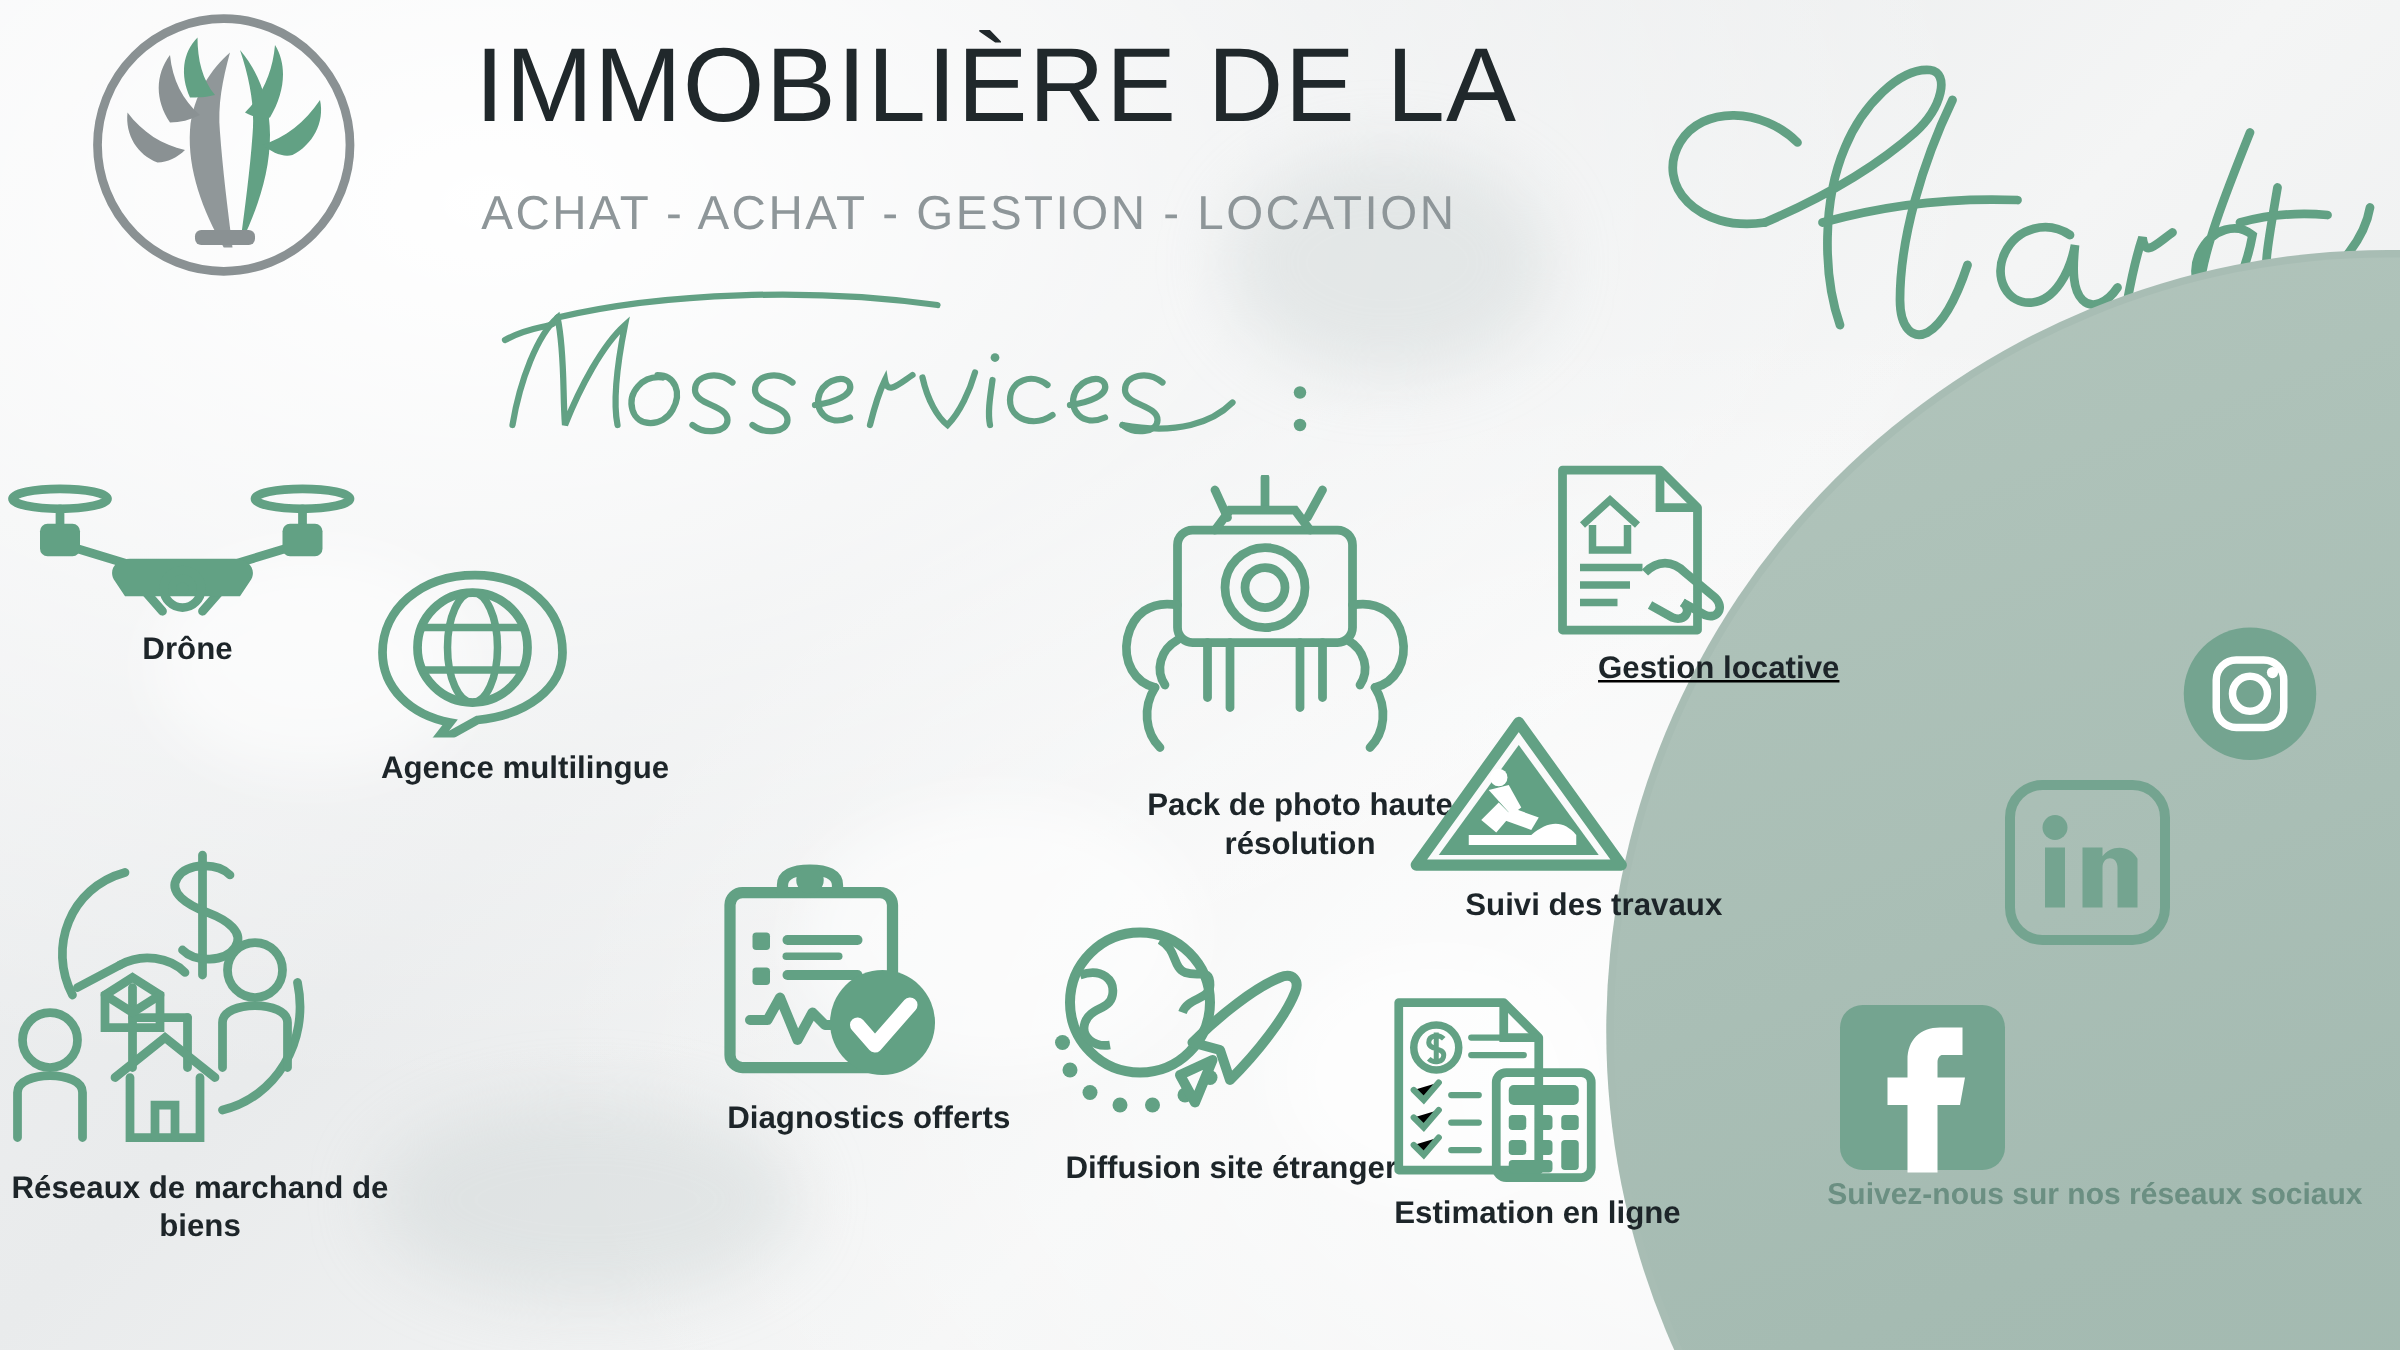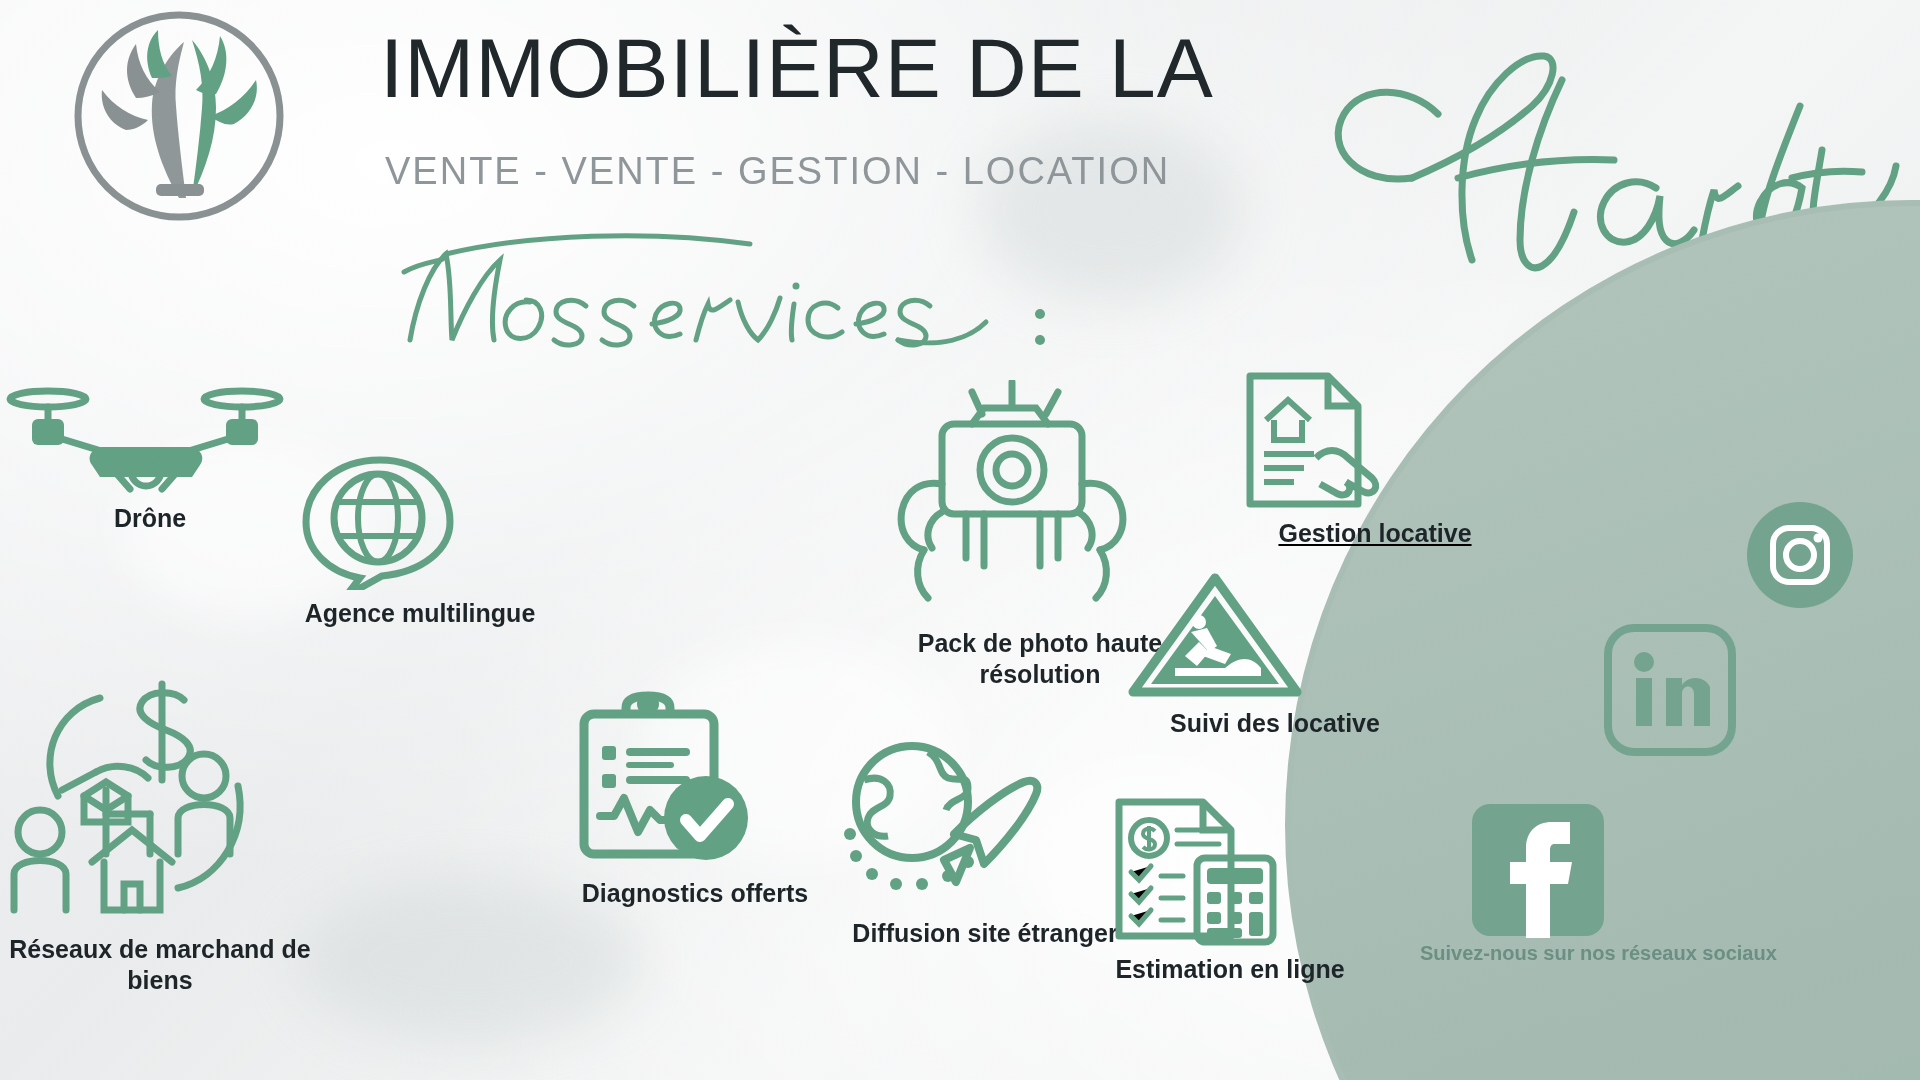--- a/index.html
+++ b/index.html
@@ -104,23 +104,23 @@
     background: linear-gradient(160deg, #b2c5bc 0%, #a5bbb2 55%, #9fb7ad 100%);
   }
   .social-icon {
     position: absolute;
   }
   #social-caption {
     position: absolute;
     left: 1420px;
     top: 940px;
     width: 470px;
-    text-align: left;
+    text-align: right;
     color: #6b8f82;
-    font-size: 20px;
+    font-size: 24px;
     font-weight: bold;
     line-height: 1.35;
   }
 
   
   .svc {
     position: absolute;
   }
   .svc .ico {
     display: block;
@@ -159,21 +159,21 @@
         <path d="M126 188 C 140 160 150 130 150 100 C 150 72 140 48 126 32 C 134 56 138 78 136 100 C 134 128 130 158 126 188 Z"></path>
         <path d="M150 86 C 162 66 164 44 154 28 C 152 50 144 68 130 82 C 138 86 144 88 150 86 Z"></path>
         <path d="M168 116 C 184 108 194 90 190 72 C 178 90 162 102 144 108 C 152 114 160 118 168 116 Z"></path>
         <path d="M86 70 C 78 52 80 34 92 22 C 92 40 96 56 106 68 C 98 70 92 70 86 70 Z"></path>
       </g>
       <rect x="90" y="176" width="48" height="12" rx="5" fill="#8a9193"></rect>
     </svg>
   </div>
 
   <div id="brand-main">IMMOBILIÈRE DE LA</div>
-  <div id="brand-sub">VENTE - VENTE - GESTION - LOCATION</div>
+  <div id="brand-sub">ACHAT - ACHAT - GESTION - LOCATION</div>
 
   <div id="brand-script">
     <svg viewBox="0 0 660 300" width="660" height="300">
       <g fill="none" stroke="#62a184" stroke-width="7" stroke-linecap="round">
 
         <path d="M210 250 C 196 210 196 150 214 108 C 228 74 258 44 282 46 C 298 48 292 76 270 96 C 236 126 192 150 150 168"></path>
         <path d="M300 70 C 276 120 258 180 258 230 C 258 252 268 262 280 256 C 294 248 304 226 312 202"></path>
         <path d="M196 168 C 246 154 300 148 352 150"></path>
 
         <path d="M394 178 C 376 166 352 172 342 192 C 332 212 344 234 364 232 C 382 230 394 208 398 186 C 396 206 396 222 404 230 C 412 238 424 232 432 220"></path>
@@ -345,21 +345,21 @@
         <g fill="#ffffff">
           <circle cx="74" cy="52" r="7"></circle>
           <path d="M66 62 l16 -4 l10 18 l-8 6 z"></path>
           <path d="M60 86 l14 -14 l10 10 l-12 14 z"></path>
           <path d="M84 76 l22 8 l-6 10 l-22 -8 z"></path>
           <path d="M100 98 c14 -12 26 -12 36 0 z"></path>
           <path d="M50 98 h86 v8 H50 z"></path>
         </g>
       </svg>
     </span>
-    <span class="lbl">Suivi des locative</span>
+    <span class="lbl">Suivi des travaux</span>
   </div>
 
   <div class="svc" style="left:0px;top:666px;width:320px;">
     <span class="ico">
       <svg width="280" height="260" viewBox="0 0 280 260">
         <g fill="none" stroke="#62a184" stroke-width="7" stroke-linecap="round">
           <path d="M58 130 C 38 92 56 44 100 32"></path>
           <path d="M238 120 C 248 168 220 212 178 222"></path>
           <path d="M162 18 v96"></path>
           <path d="M184 34 C 174 24 150 24 142 36 c -8 12 8 22 24 28 c 16 6 30 16 22 28 c -8 12 -32 12 -42 2"></path>

